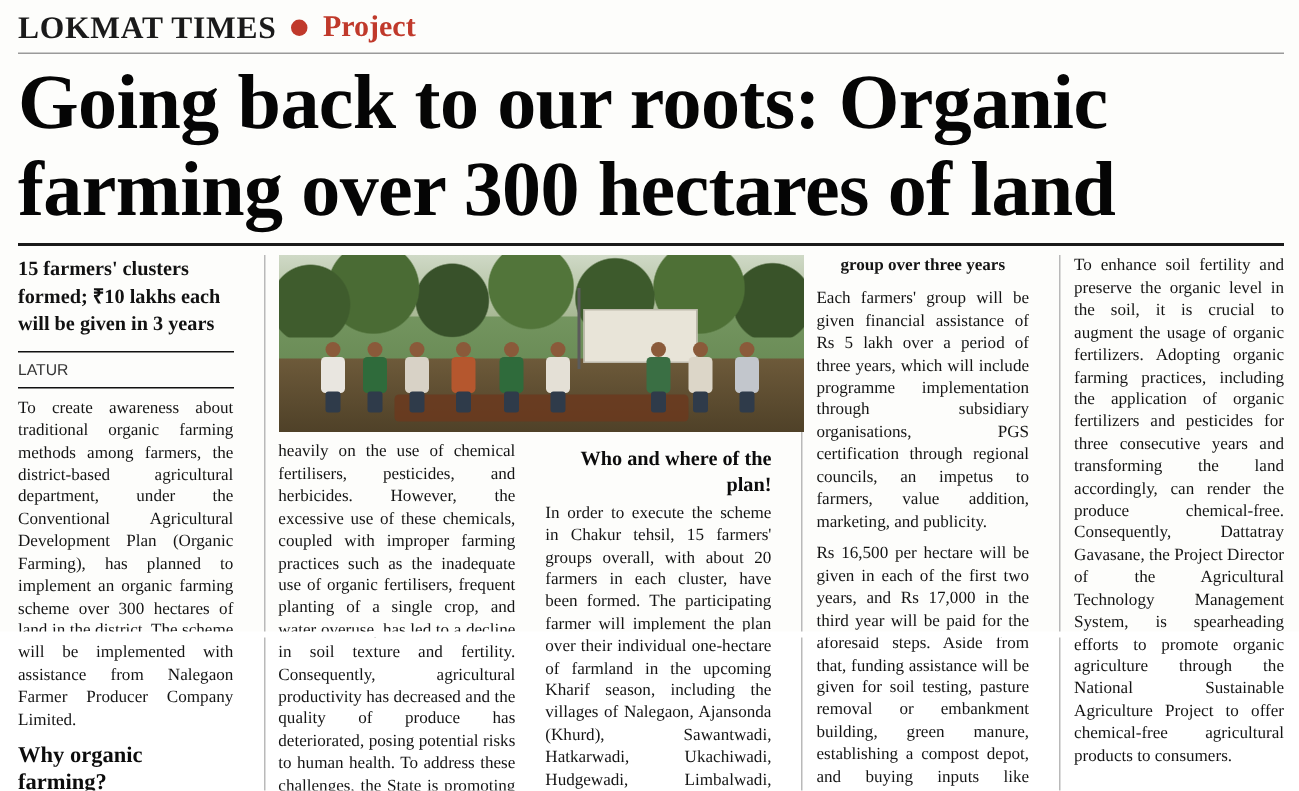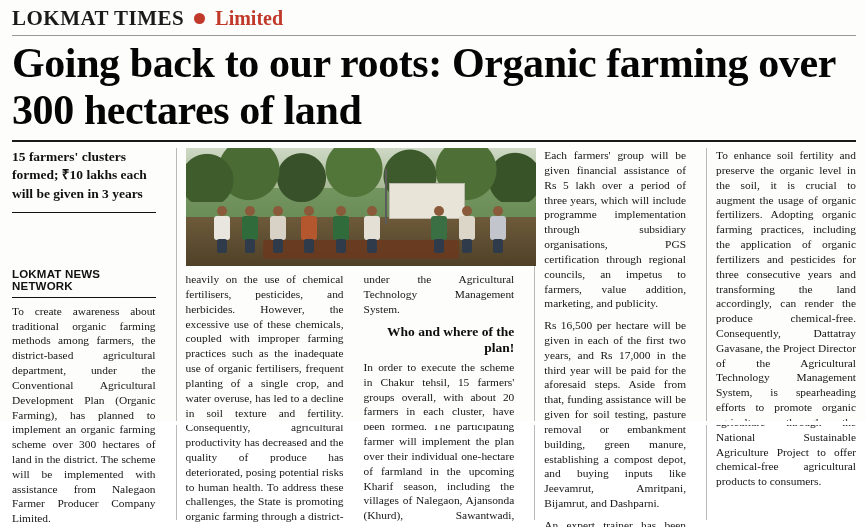--- a/index.html
+++ b/index.html
@@ -52,21 +52,21 @@
   }
   .rule-thin {
     border-top: 1px solid #9a9a9a;
     margin: 2px 0 4px 0;
   }
 
   
   .headline {
     font-family: "Liberation Serif", serif;
     font-weight: bold;
-    font-size: 42px;
+    font-size: 52px;
     line-height: 1.12;
     letter-spacing: -0.4px;
     color: #050505;
     margin: 2px 0 6px 0;
   }
   .rule-head {
     border-top: 2px solid #1a1a1a;
     margin: 4px 0 6px 0;
   }
 
@@ -236,34 +236,34 @@
   }
 </style>
 </head>
 <body>
 
 <div class="page">
 
   <div class="masthead">
     <span class="masthead-title">LOKMAT TIMES</span>
     <span class="masthead-dot"></span>
-    <span class="masthead-anchor">Limited</span>
+    <span class="masthead-anchor">Project</span>
   </div>
   <div class="rule-thin"></div>
 
   <div class="headline">Going back to our roots: Organic farming over 300 hectares of land</div>
   <div class="rule-head"></div>
 
   <div class="body-grid">
 
     <div class="col col-1">
       <div class="kicker">15 farmers' clusters formed; ₹10 lakhs each will be given in 3 years</div>
       <div class="kicker-rule"></div>
 
-      <div class="byline">LOKMAT NEWS NETWORK</div>
+      <div class="byline-sub">LATUR</div>
       <div class="byline-rule"></div>
 
       <p class="txt">To create awareness about traditional organic farming methods among farmers, the district-based agricultural department, under the Conventional Agricultural Development Plan (Organic Farming), has planned to implement an organic farming scheme over 300 hectares of land in the district. The scheme will be implemented with assistance from Nalegaon Farmer Producer Company Limited.</p>
       <div class="subhead">Why organic farming?</div>
 
     </div>
 
     <div class="col col-2 vrule">
       <div class="photo">
         <div class="sky"></div>
@@ -317,27 +317,27 @@
           <div class="head"></div>
             <div class="body" style="background:#c2c6cc;"></div>
             <div class="legs"></div>
         </div>
       </div>
       <p class="txt">heavily on the use of chemical fertilisers, pesticides, and herbicides. However, the excessive use of these chemicals, coupled with improper farming practices such as the inadequate use of organic fertilisers, frequent planting of a single crop, and water overuse, has led to a decline in soil texture and fertility. Consequently, agricultural productivity has decreased and the quality of produce has deteriorated, posing potential risks to human health. To address these challenges, the State is promoting organic farming through a district-level implementation plan</p>
     </div>
 
     <div class="col col-3">
       <div style="height:124px;"></div>
-      <p class="txt">under the Agricultural Technology Management System.</p>
       <div class="subhead-c">Who and where of the plan!</div>
       <p class="txt">In order to execute the scheme in Chakur tehsil, 15 farmers' groups overall, with about 20 farmers in each cluster, have been formed. The participating farmer will implement the plan over their individual one-hectare of farmland in the upcoming Kharif season, including the villages of Nalegaon, Ajansonda (Khurd), Sawantwadi, Hatkarwadi, Ukachiwadi, Hudgewadi, Limbalwadi, Sugaon, and Gharni.</p>
       <p class="txt boldlead">Final assistance to each</p>
     </div>
 
     <div class="col col-4 vrule">
+      <p class="txt boldlead" style="text-align:center;">group over three years</p>
       <p class="txt">Each farmers' group will be given financial assistance of Rs 5 lakh over a period of three years, which will include programme implementation through subsidiary organisations, PGS certification through regional councils, an impetus to farmers, value addition, marketing, and publicity.</p>
       <p class="txt">Rs 16,500 per hectare will be given in each of the first two years, and Rs 17,000 in the third year will be paid for the aforesaid steps. Aside from that, funding assistance will be given for soil testing, pasture removal or embankment building, green manure, establishing a compost depot, and buying inputs like Jeevamrut, Amritpani, Bijamrut, and Dashparni.</p>
       <p class="txt">An expert trainer has been appointed to educate farmers regarding crop conservation, protection, organic certification training and guidance, up-</p>
     </div>
 
     <div class="col col-5 vrule">
       <p class="txt">To enhance soil fertility and preserve the organic level in the soil, it is crucial to augment the usage of organic fertilizers. Adopting organic farming practices, including the application of organic fertilizers and pesticides for three consecutive years and transforming the land accordingly, can render the produce chemical-free. Consequently, Dattatray Gavasane, the Project Director of the Agricultural Technology Management System, is spearheading efforts to promote organic agriculture through the National Sustainable Agriculture Project to offer chemical-free agricultural products to consumers.</p>
     </div>
 
   </div>

